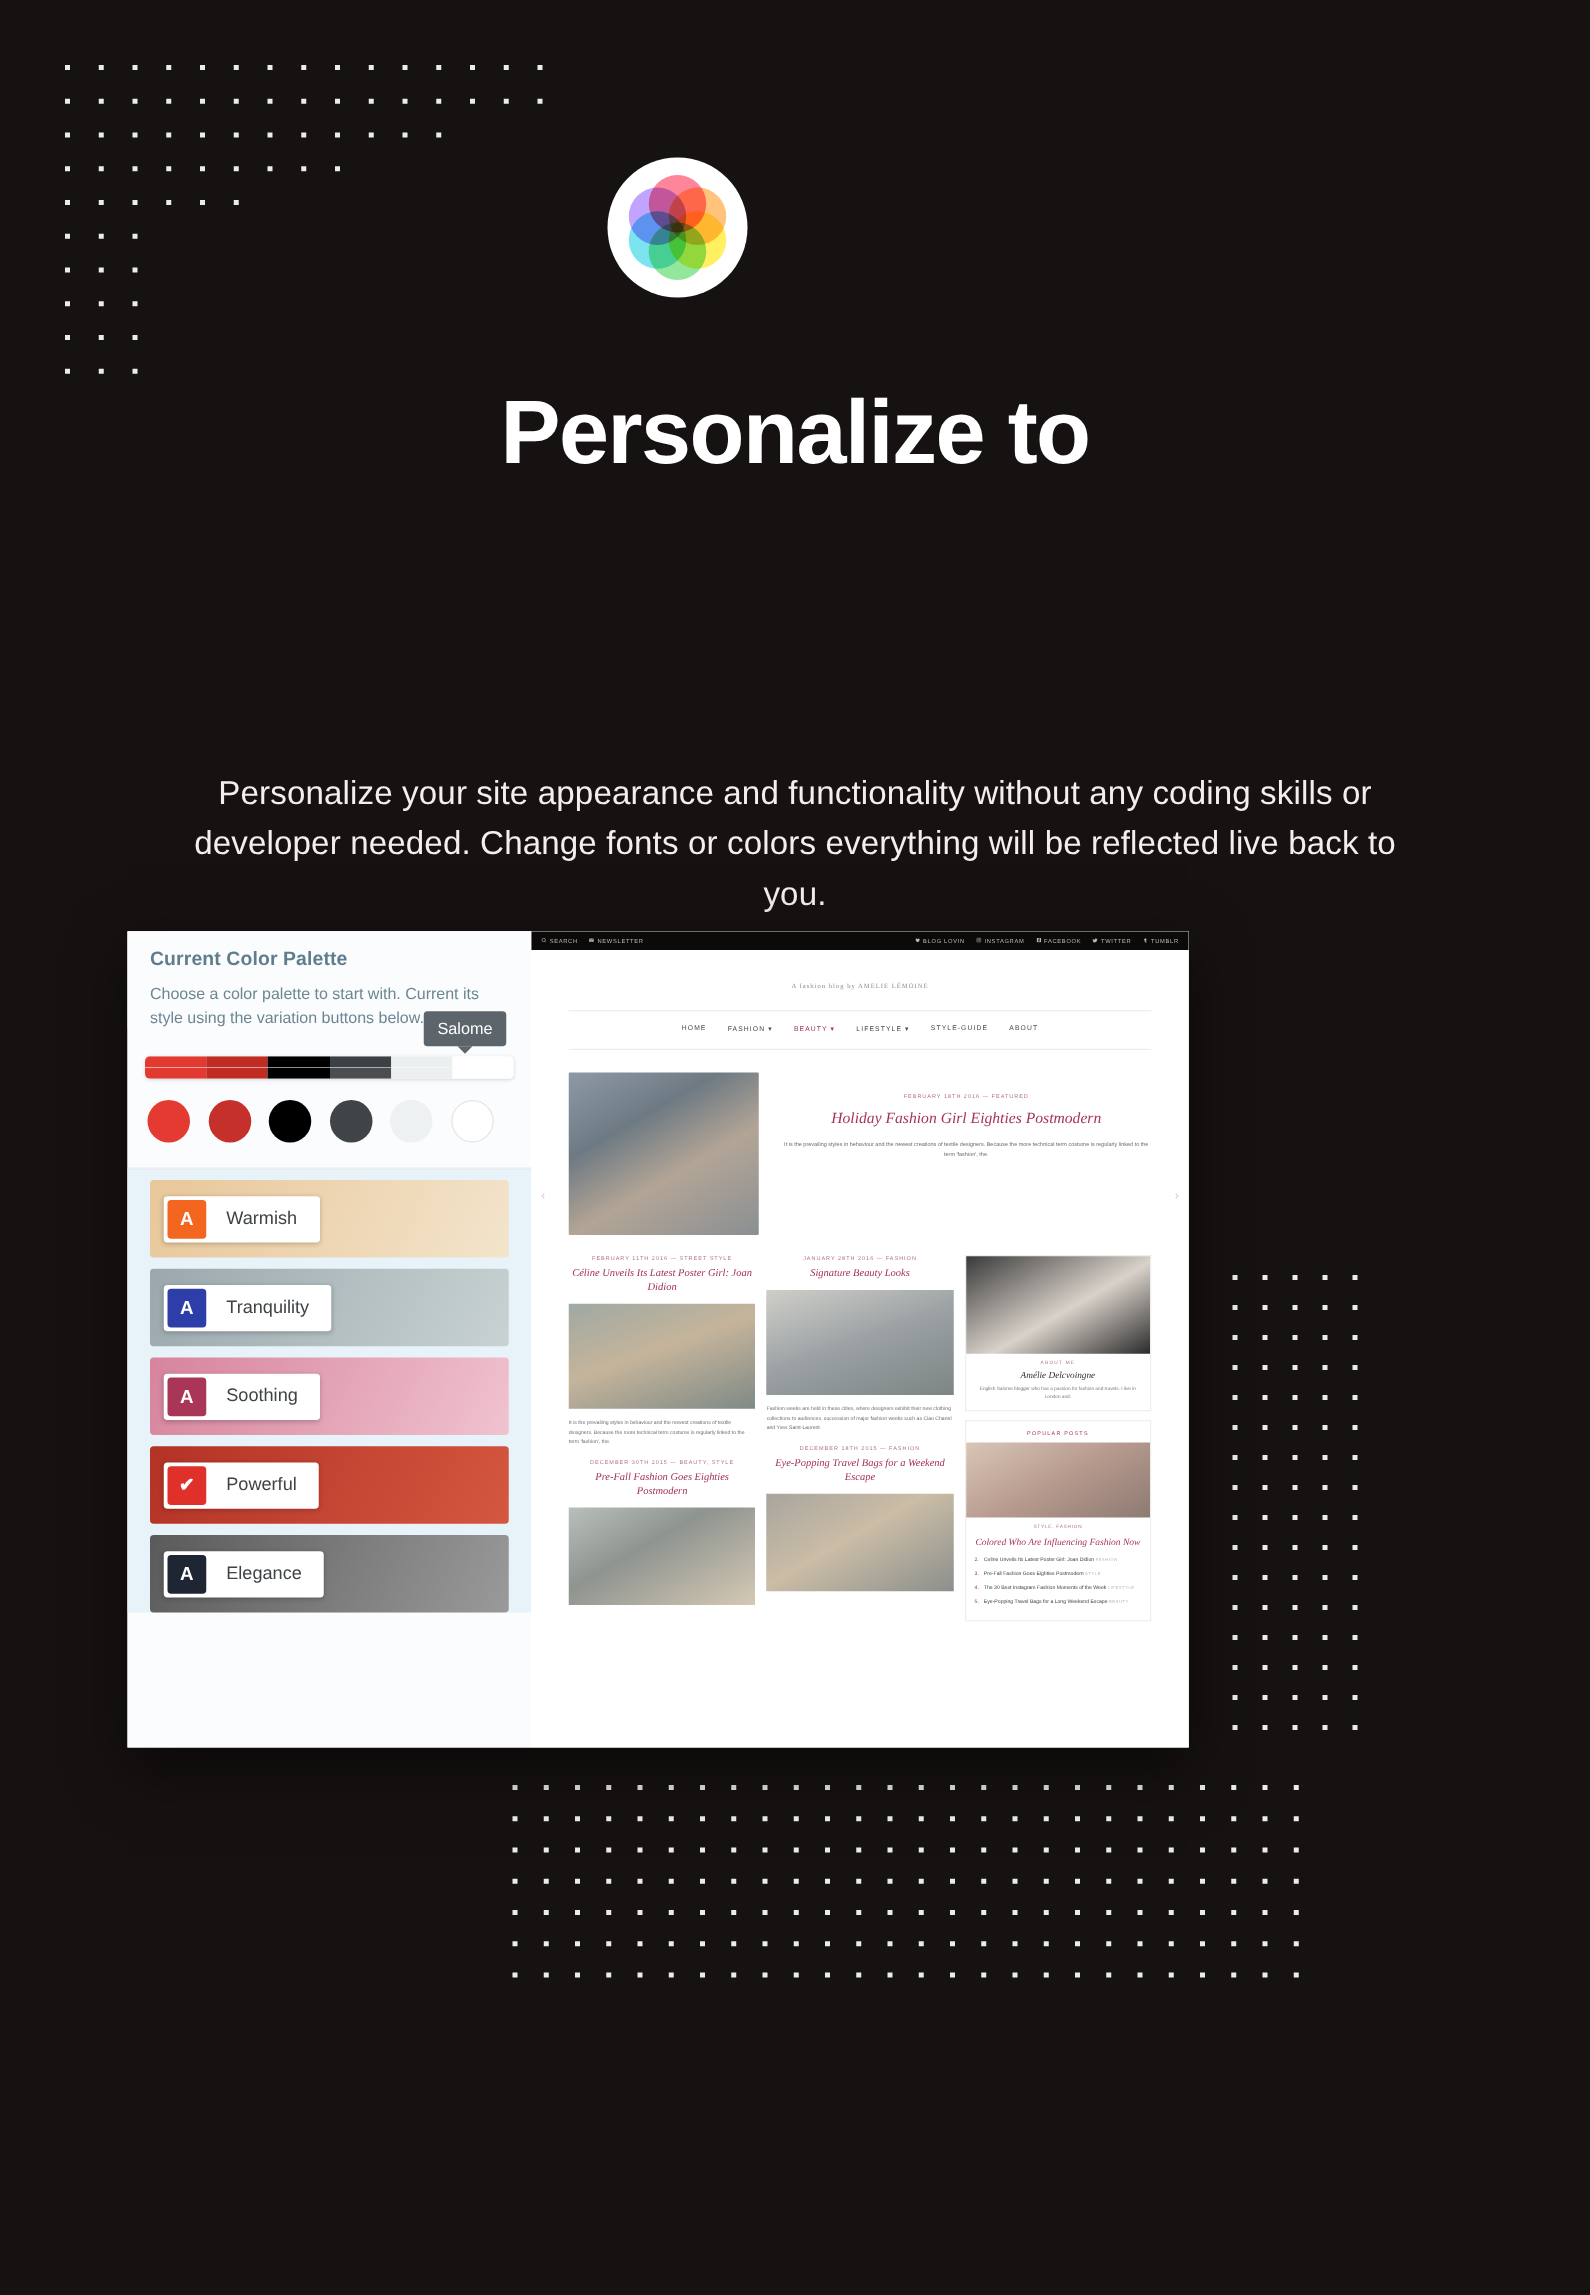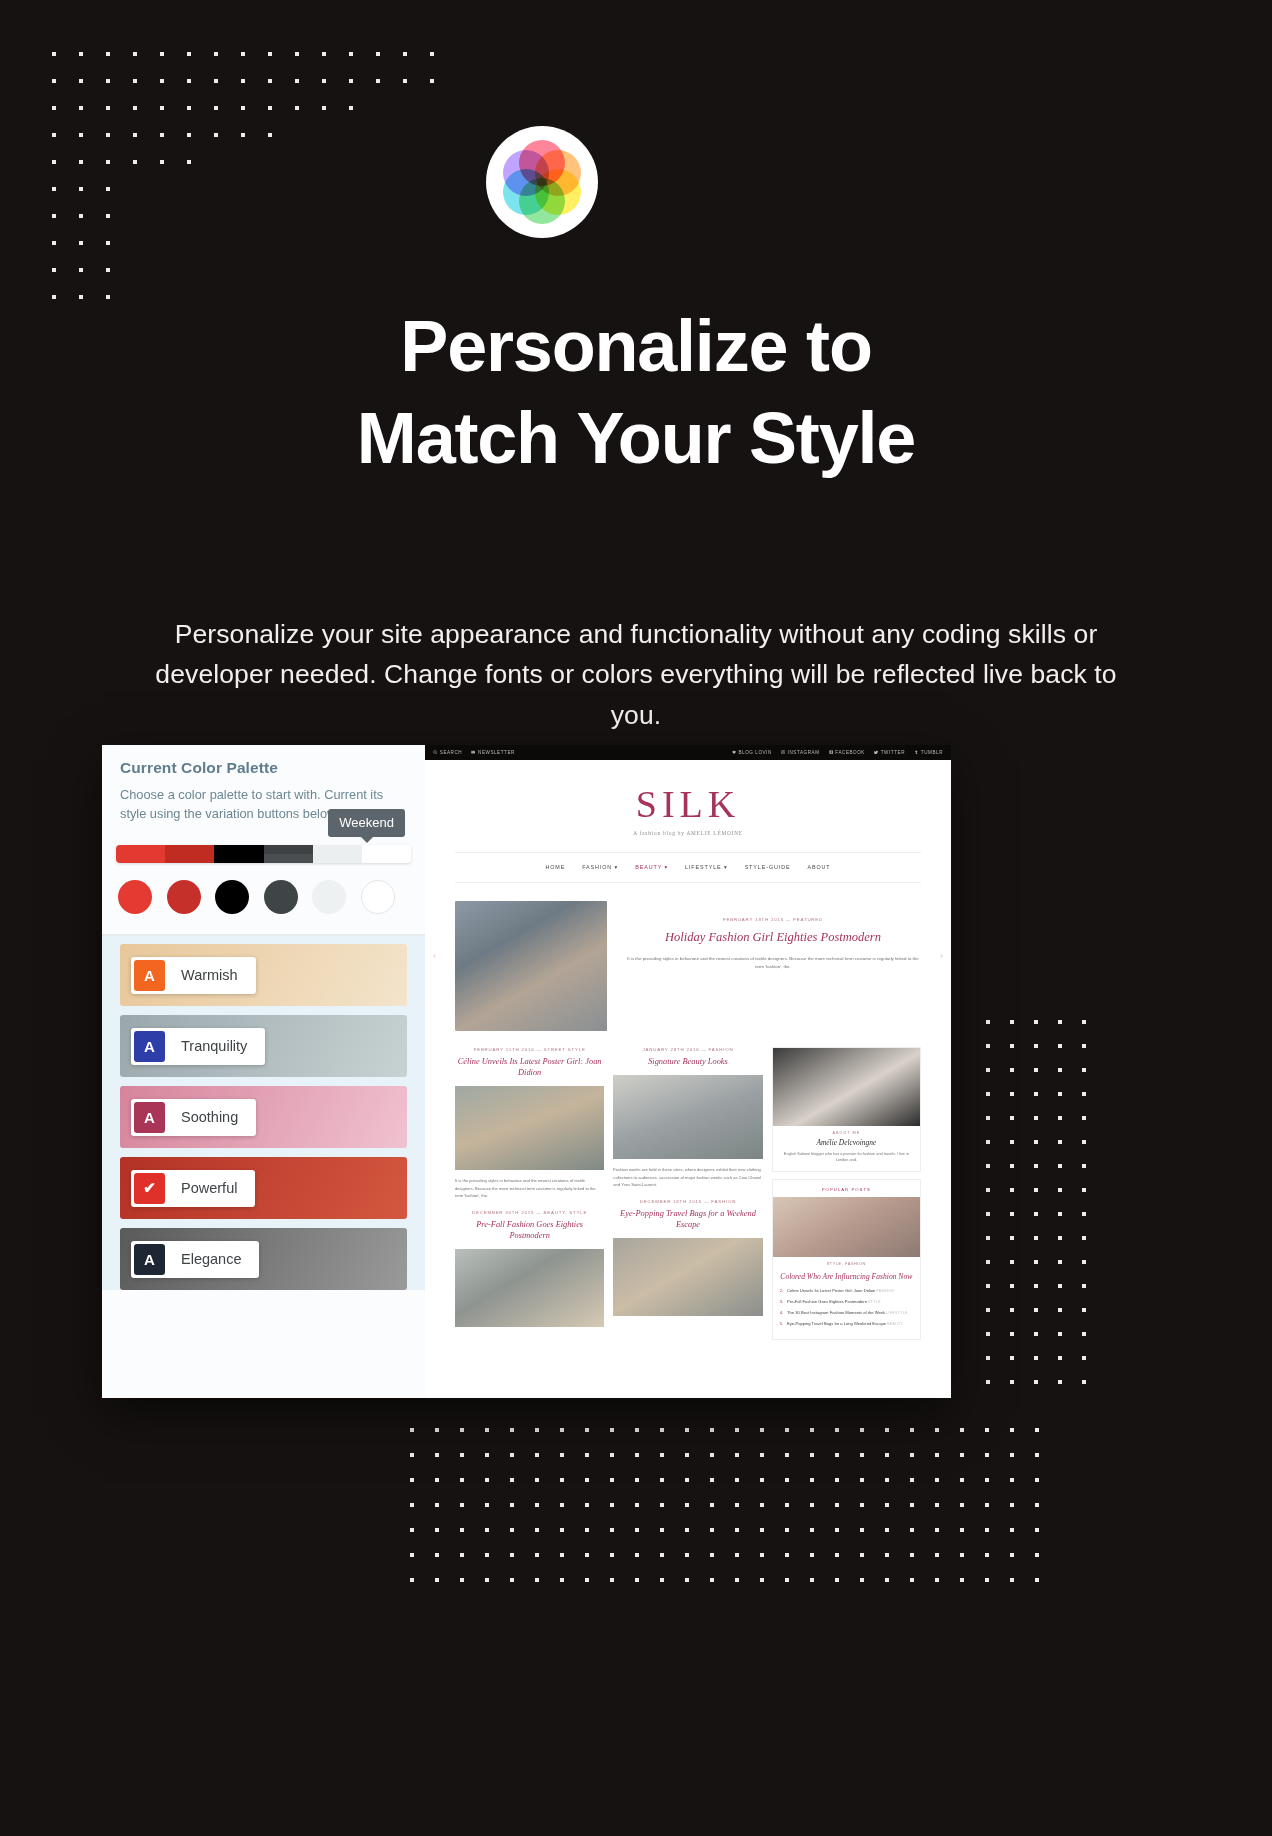--- a/index.html
+++ b/index.html
@@ -567,35 +567,34 @@
         <i style="background: rgb(255, 158, 42); left: 35.4545px; top: 9.5px;"></i>
         <i style="background: rgb(255, 230, 0); left: 35.4545px; top: 28.5px;"></i>
         <i style="background: rgb(79, 216, 96); left: 19px; top: 38px;"></i>
         <i style="background: rgb(42, 212, 230); left: 2.54552px; top: 28.5px;"></i>
         <i style="background: rgb(154, 107, 255); left: 2.54552px; top: 9.5px;"></i>
       </div>
   </div>
 
   <div class="hero-title">
     <div>Personalize to</div>
-    <div>Match Your Style</div>
   </div>
   <div class="hero-sub">Personalize your site appearance and functionality without any coding skills or developer needed. Change fonts or colors everything will be reflected live back to you.</div>
 
   <div class="shot">
 
     <div class="panel">
 
       <div class="panel-sec">
         <div class="panel-h">Current Color Palette</div>
         <div class="panel-p">Choose a color palette to start with. Current its style using the variation buttons below.</div>
       </div>
 
       <div class="style-row">
-        <div class="tooltip">Weekend</div>
+        <div class="tooltip">Salome</div>
         <div class="strip top" id="strip-top">
             <span style="background: rgb(226, 58, 49);"></span>
             <span style="background: rgb(192, 43, 34);"></span>
             <span style="background: rgb(0, 0, 0);"></span>
             <span style="background: rgb(61, 65, 68);"></span>
             <span style="background: rgb(236, 239, 240);"></span>
             <span style="background: rgb(255, 255, 255);"></span>
           </div>
         <div class="strip bot" id="strip-bot">
             <span style="background: rgb(226, 58, 49);"></span>
@@ -702,21 +701,20 @@
             <div class="it">
               <span><svg viewBox="0 0 10 10" width="4.6" height="4.6">
                   <path d="M5.7 1.2v1.9h1.8v1.5H5.7v2.2c0 .5.2.8.7.8h1v1.5c-.4.1-.9.1-1.3.1-1.6 0-2.2-.8-2.2-2.2V4.6H2.7V3.3c1-.3 1.4-1.1 1.5-2.1h1.5z" fill="#bdb8b4"></path>
                 </svg></span>
               <span>TUMBLR</span>
             </div>
           </div>
       </div>
 
       <div class="site-logo">
-        <div class="word">SILK</div>
         <div class="tag">A fashion blog by AMELIE LÉMOINE</div>
       </div>
 
       <div class="site-nav" id="site-nav">
           <span>HOME</span>
           <span>FASHION ▾</span>
           <span class="on">BEAUTY ▾</span>
           <span>LIFESTYLE ▾</span>
           <span>STYLE-GUIDE</span>
           <span>ABOUT</span>

